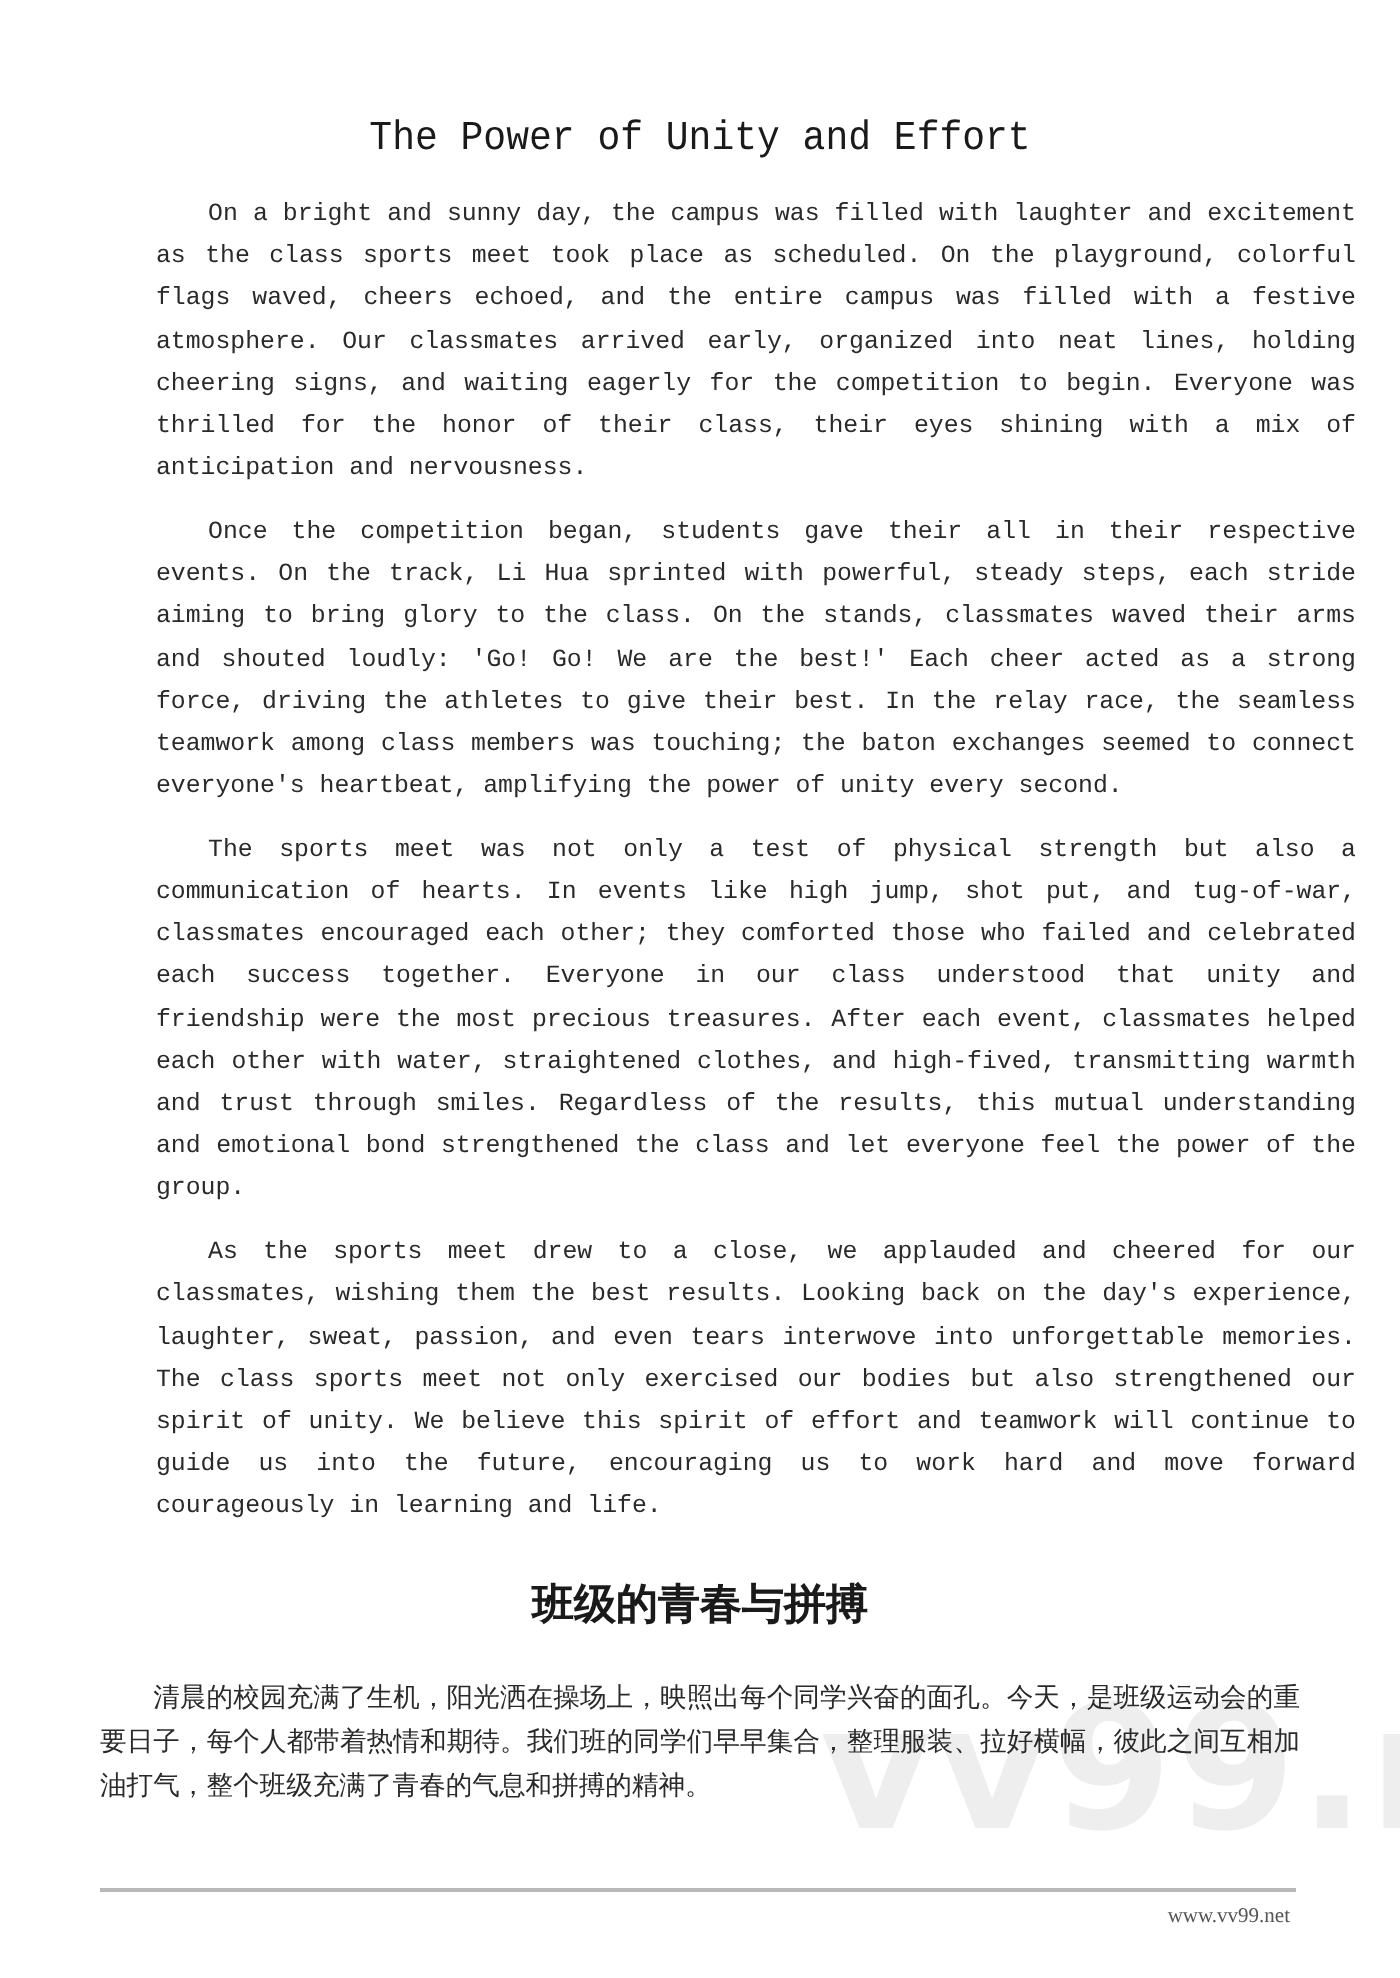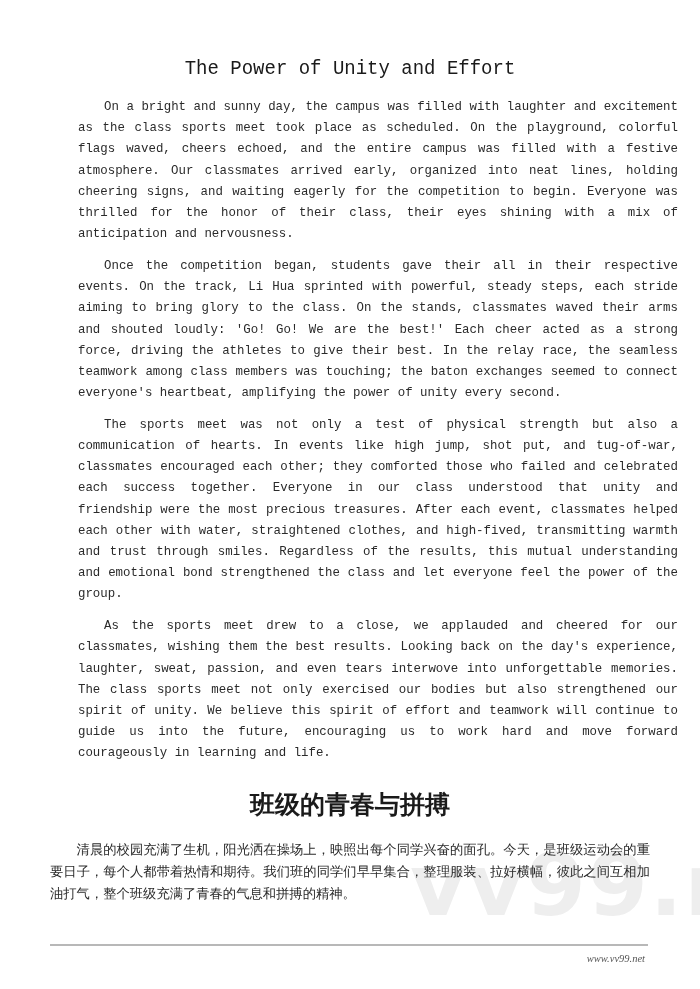--- a/index.html
+++ b/index.html
@@ -13,42 +13,42 @@
     .en-body {
       position: absolute; left: 50px; top: 97px; width: 600px;
       font-family: "Liberation Mono", "DejaVu Sans Mono", monospace;
       font-size: 12.4px; line-height: 21.2px; color: #2a2a2a;
       text-align: justify; text-align-last: left; margin-left: 28px;
     }
     .en-body p { margin: 0 0 10.5px 0; text-indent: 2.1em; }
     .title-zh {
       position: absolute; left: 0; top: 788px; width: 700px; text-align: center;
       font-family: "DejaVu Sans", sans-serif; font-weight: bold;
-      font-size: 25px; color: #1a1a1a;
+      font-size: 21px; color: #1a1a1a;
     }
     .zh-body {
       position: absolute; left: 50px; top: 828px; width: 600px;
       font-family: "DejaVu Serif", serif;
       font-size: 13.3px; line-height: 22px; color: #2a2a2a;
       text-align: justify;
       margin-top: 11px;
     }
     .zh-body p { margin: 0 0 10px 0; text-indent: 2em; }
     .watermark {
       position: absolute; left: 410px; top: 835px;
       font-family: "DejaVu Sans", sans-serif; font-weight: bold;
       font-size: 86px; color: #eeeeee; letter-spacing: 2px; z-index: 0;
     }
     .content { position: relative; z-index: 1; }
     .footer-rule {
       position: absolute; left: 50px; top: 944px; width: 598px; height: 2px; background: #b8b8b8;
     }
     .footer-text {
       position: absolute; right: 55px; top: 953px;
-      font-family: "Liberation Serif", serif; font-style: italic;
+      font-family: "Liberation Serif", serif; 
       font-size: 10.5px; color: #555;
     }
   </style>
 </head>
 <body>
 
 <div class="page">
 
   <div class="watermark">vv99.net</div>
 

